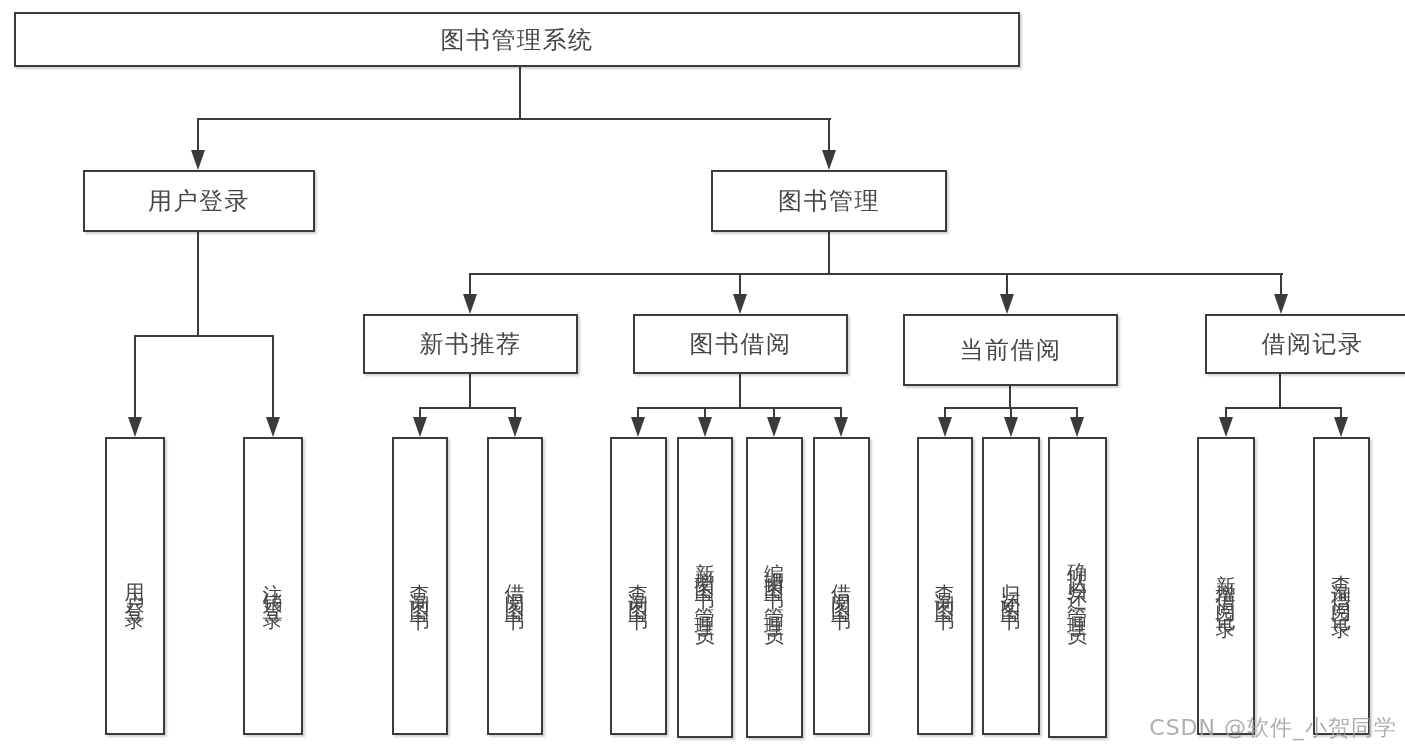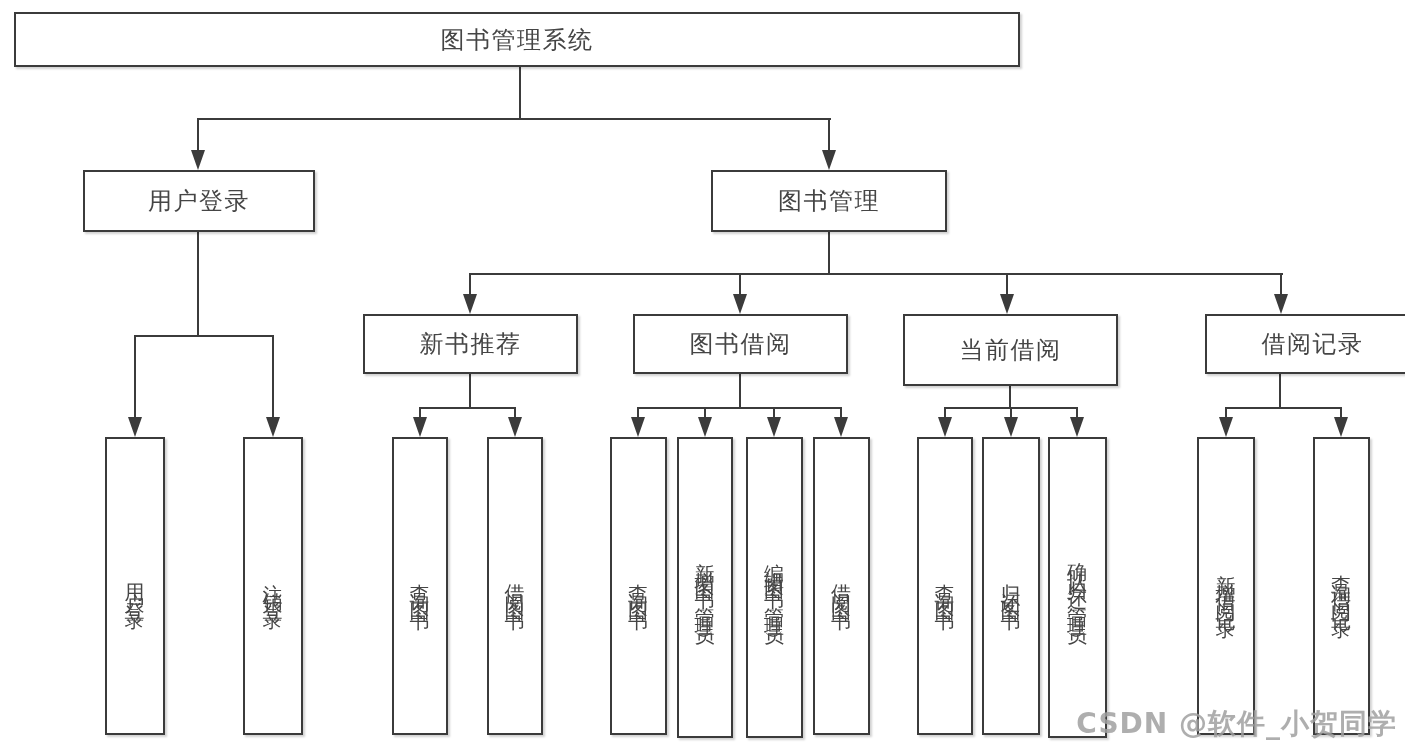--- a/index.html
+++ b/index.html
@@ -44,26 +44,25 @@
     width: 0;
     height: 0;
     border-left: 7px solid transparent;
     border-right: 7px solid transparent;
     border-top: 20px solid #3b3b3b;
   }
   .watermark {
     position: absolute;
     right: 8px;
     bottom: 4px;
-    font-size: 28px;
+    font-size: 22px;
     color: rgba(160,160,160,0.85);
     letter-spacing: 1px;
     z-index: 10;
     white-space: nowrap;
-    font-weight: bold;
   }
 </style>
 </head>
 <body>
 
 <div class="canvas">
 
   <div class="line" style="left:519px; top:67px; width:2px; height:53px;"></div>
 
   <div class="line" style="left:197px; top:118px; width:634px; height:2px;"></div>

